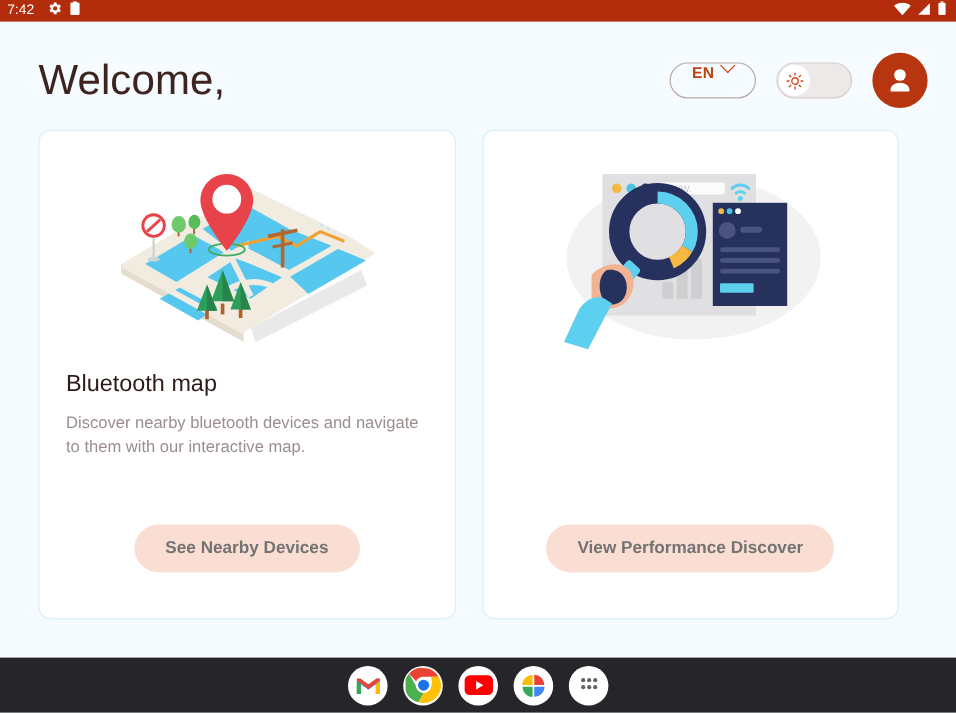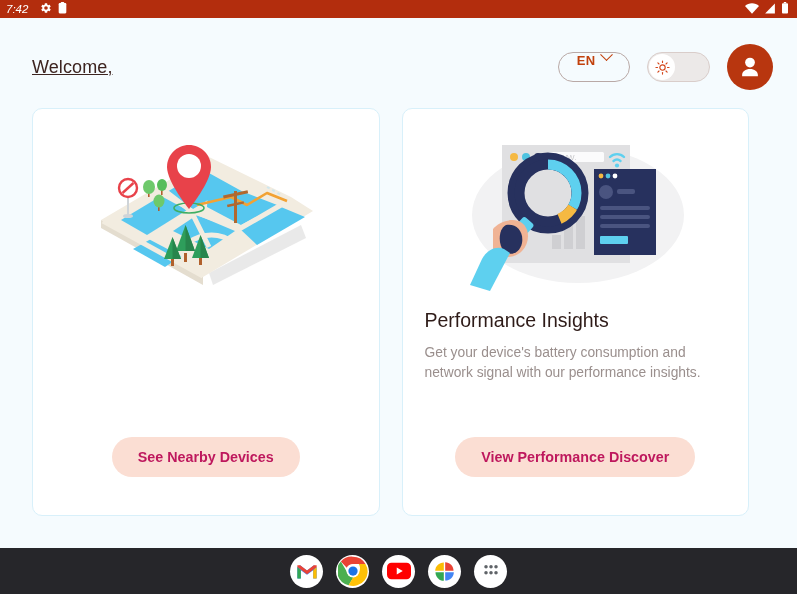--- a/index.html
+++ b/index.html
@@ -26,38 +26,37 @@
     align-items: center;
     padding: 0 6px;
     flex: 0 0 18px;
   }
   .statusbar .clock {
     font-size: 11.5px;
     line-height: 18px;
     letter-spacing: 0px;
     margin-right: 6px;
   }
-  .status-left, .status-right { display: flex; align-items: center; gap: 6px; font-style: italic; }
+  .status-left, .status-right { display: flex; align-items: center; gap: 6px; }
   .status-right { margin-left: auto; padding-right: 2px; gap: 5px; }
   .sicon { display: block; }
 
   
   .header {
     flex: 0 0 auto;
     padding: 26px 24px 18px 32px;
     display: flex;
     align-items: center;
     justify-content: space-between;
   }
   .welcome {
-    font-size: 18px;
+    font-size: 35px;
     color: #3d2420;
     font-weight: 400;
     letter-spacing: 0.1px;
-    text-decoration: underline;
   }
   .header-right {
     display: flex;
     align-items: center;
     gap: 17px;
   }
   .lang-select {
     width: 72px; height: 30px;
     border: 1px solid #b9a9a6;
     border-radius: 16px;
@@ -148,21 +147,21 @@
   }
   .card-action {
     margin-top: auto;
     width: 100%;
     display: flex;
     justify-content: center;
     padding-bottom: 38px;
   }
   .pill-btn {
     background: #fbded3;
-    color: #be185d;
+    color: #737373;
     border: none;
     border-radius: 22px;
     height: 40px;
     padding: 0 26px;
     font-size: 14.3px;
     font-weight: 700;
     font-family: "Liberation Sans", sans-serif;
     cursor: pointer;
     white-space: nowrap;
   }
@@ -328,20 +327,24 @@
             <rect x="132" y="68" width="25" height="3" fill="#b1682f" transform="rotate(-12 144 69)"></rect>
             <rect x="136" y="78" width="17" height="2.5" fill="#b1682f" transform="rotate(-12 144 79)"></rect>
           </g>
 
           <ellipse cx="98" cy="83" rx="15" ry="5" fill="none" stroke="#3fae63" stroke-width="1.6"></ellipse>
 
           <path d="M98,20 C85.8,20 76,29.8 76,42 C76,57 98,84 98,84 C98,84 120,57 120,42 C120,29.8 110.2,20 98,20 Z" fill="#e8424a"></path>
           <circle cx="98" cy="41" r="12" fill="#ffffff"></circle>
         </svg>
       </div>
+      <div class="card-body">
+        <div class="card-title">Bluetooth map</div>
+        <div class="card-desc">Discover nearby bluetooth devices and navigate to them with our interactive map.</div>
+      </div>
       <div class="card-action">
         <button class="pill-btn">See Nearby Devices</button>
       </div>
     </div>
 
     <div class="card">
       <div class="card-illus">
         <svg width="230" height="175" viewBox="0 0 230 175">
 
           <ellipse cx="118" cy="90" rx="106" ry="68" fill="#f2f2f3"></ellipse>
@@ -379,24 +382,20 @@
           <path d="M114,83 a30,30 0 0 1 -14,12" fill="none" stroke="#f5b942" stroke-width="13"></path>
 
           <circle cx="88" cy="68" r="37" fill="none" stroke="#27315e" stroke-width="7"></circle>
           <rect x="53" y="92" width="14" height="28" rx="3" fill="#5ed0ef" transform="rotate(42 60 106)"></rect>
 
           <path d="M33,104 C40,96 54,92 62,98 C70,104 70,118 62,126 C54,134 40,134 33,126 Z" fill="#f0b394"></path>
           <path d="M46,100 C56,98 64,106 62,118 C60,128 50,132 44,126 C38,120 38,104 46,100 Z" fill="#27315e"></path>
           <path d="M10,160 L22,134 C26,126 36,120 44,124 L50,128 L30,166 Z" fill="#5ed0ef"></path>
         </svg>
       </div>
-      <div class="card-body">
-        <div class="card-title">Performance Insights</div>
-        <div class="card-desc">Get your device's battery consumption and network signal with our performance insights.</div>
-      </div>
       <div class="card-action">
         <button class="pill-btn">View Performance Discover</button>
       </div>
     </div>
 
   </div>
 
   <div class="dock">
 
     <div class="dock-icon">

